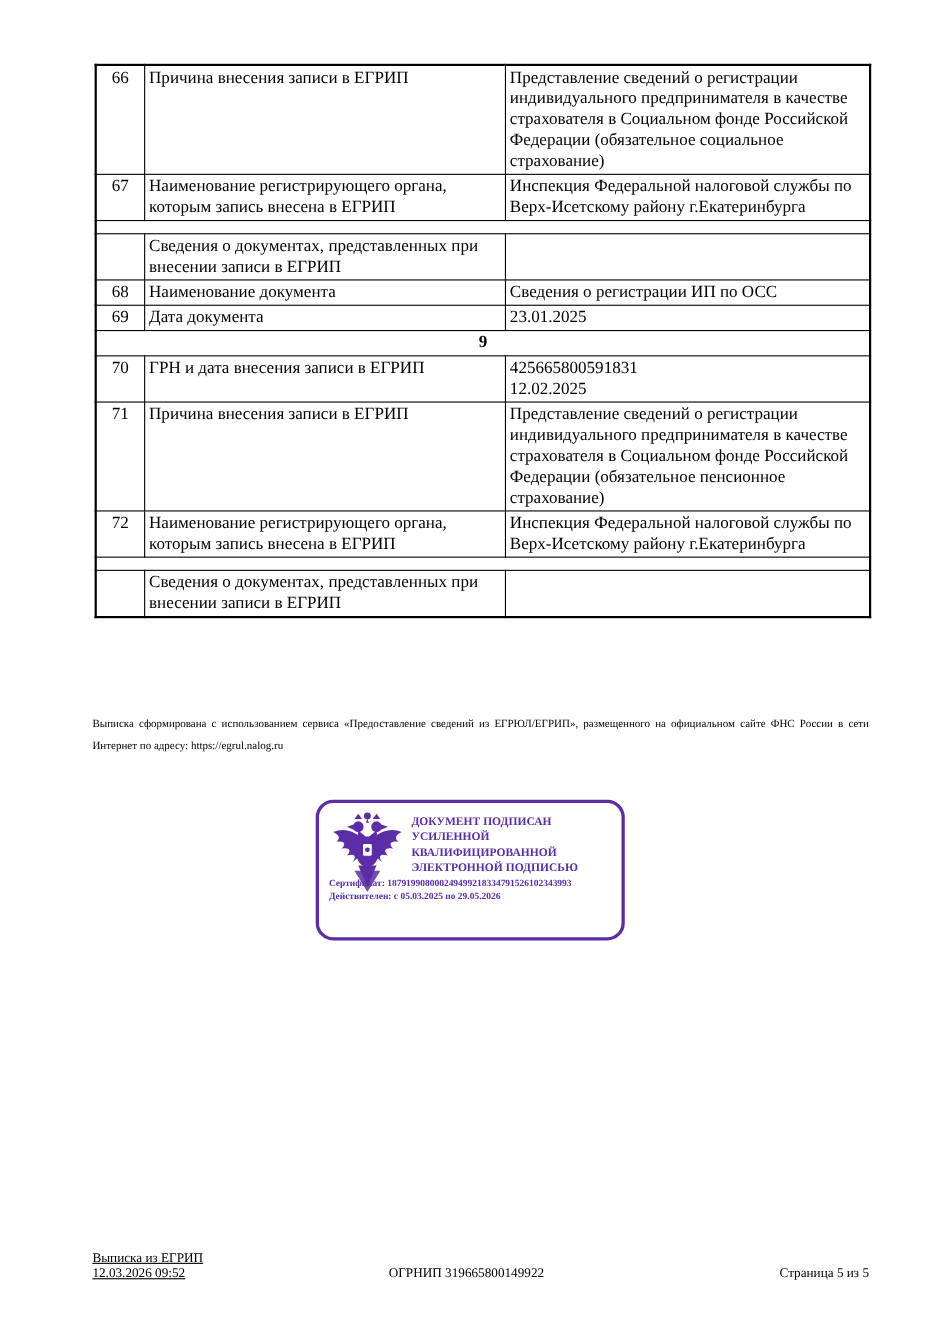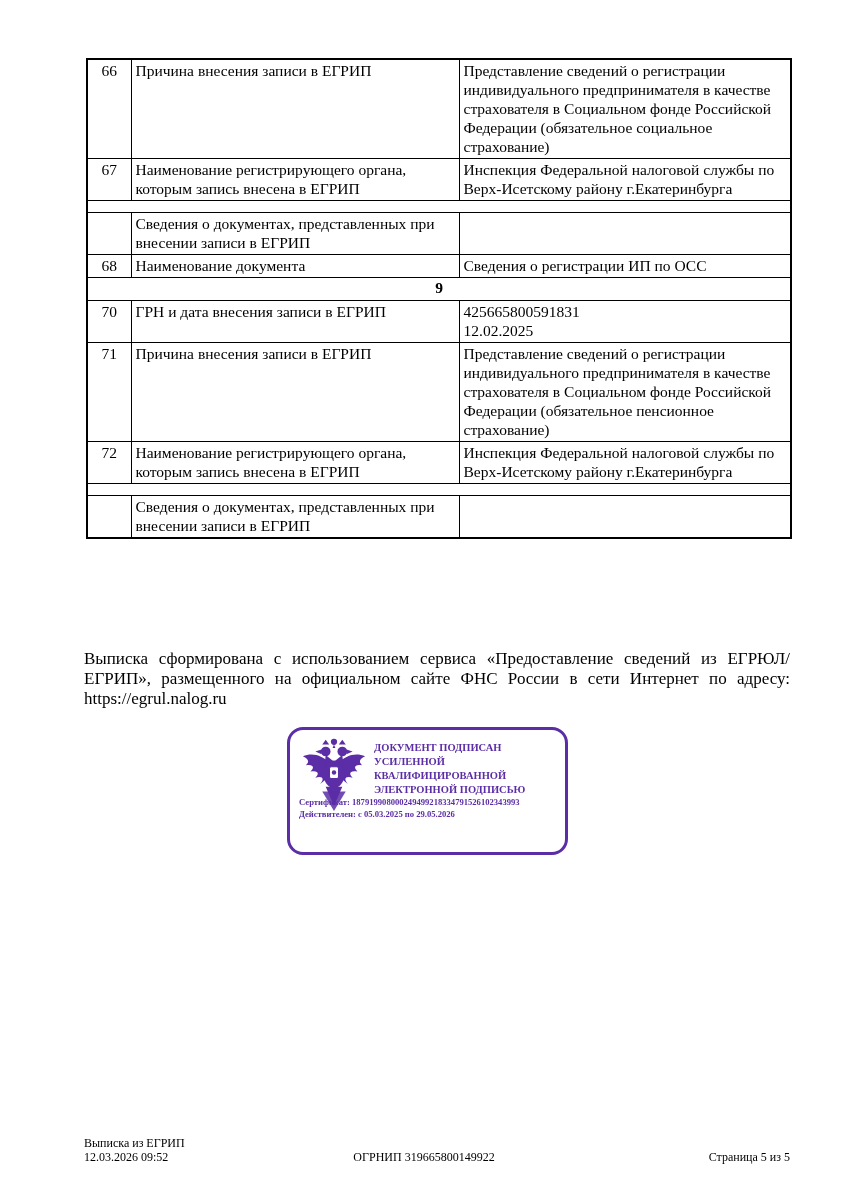--- a/index.html
+++ b/index.html
@@ -40,21 +40,21 @@
     padding-top: 0;
   }
   .v2 { display: block; }
 
   
   .note {
     position: absolute;
     left: 84px;
     top: 649px;
     width: 706px;
-    font-size: 17px;
+    font-size: 10px;
     line-height: 20px;
     text-align: justify;
   }
 
   
   .stamp {
     position: absolute;
     left: 287px;
     top: 727px;
     width: 281px;
@@ -92,20 +92,21 @@
     line-height: 12.4px;
   }
 
   
   .footer-left {
     position: absolute;
     left: 84px;
     top: 1136px;
     font-size: 12px;
     line-height: 14px;
+    text-decoration: underline;
   }
   .footer-center {
     position: absolute;
     left: 0;
     top: 1150px;
     width: 100%;
     text-align: center;
     font-size: 12px;
   }
   .footer-right {
@@ -142,20 +143,25 @@
         </tr>
       <tr>
         <td class="c-num"></td>
         <td>Сведения о документах, представленных при внесении записи в ЕГРИП</td>
         <td></td>
       </tr>
       <tr>
         <td class="c-num">68</td>
         <td>Наименование документа</td>
         <td>Сведения о регистрации ИП по ОСС</td>
+      </tr>
+      <tr>
+        <td class="c-num">69</td>
+        <td>Дата документа</td>
+        <td>23.01.2025</td>
       </tr>
       <tr class="section">
         <td colspan="3">9</td>
       </tr>
       <tr>
         <td class="c-num">70</td>
         <td>ГРН и дата внесения записи в ЕГРИП</td>
         <td>
           <span class="v2">425665800591831</span>
           <span class="v2">12.02.2025</span>

